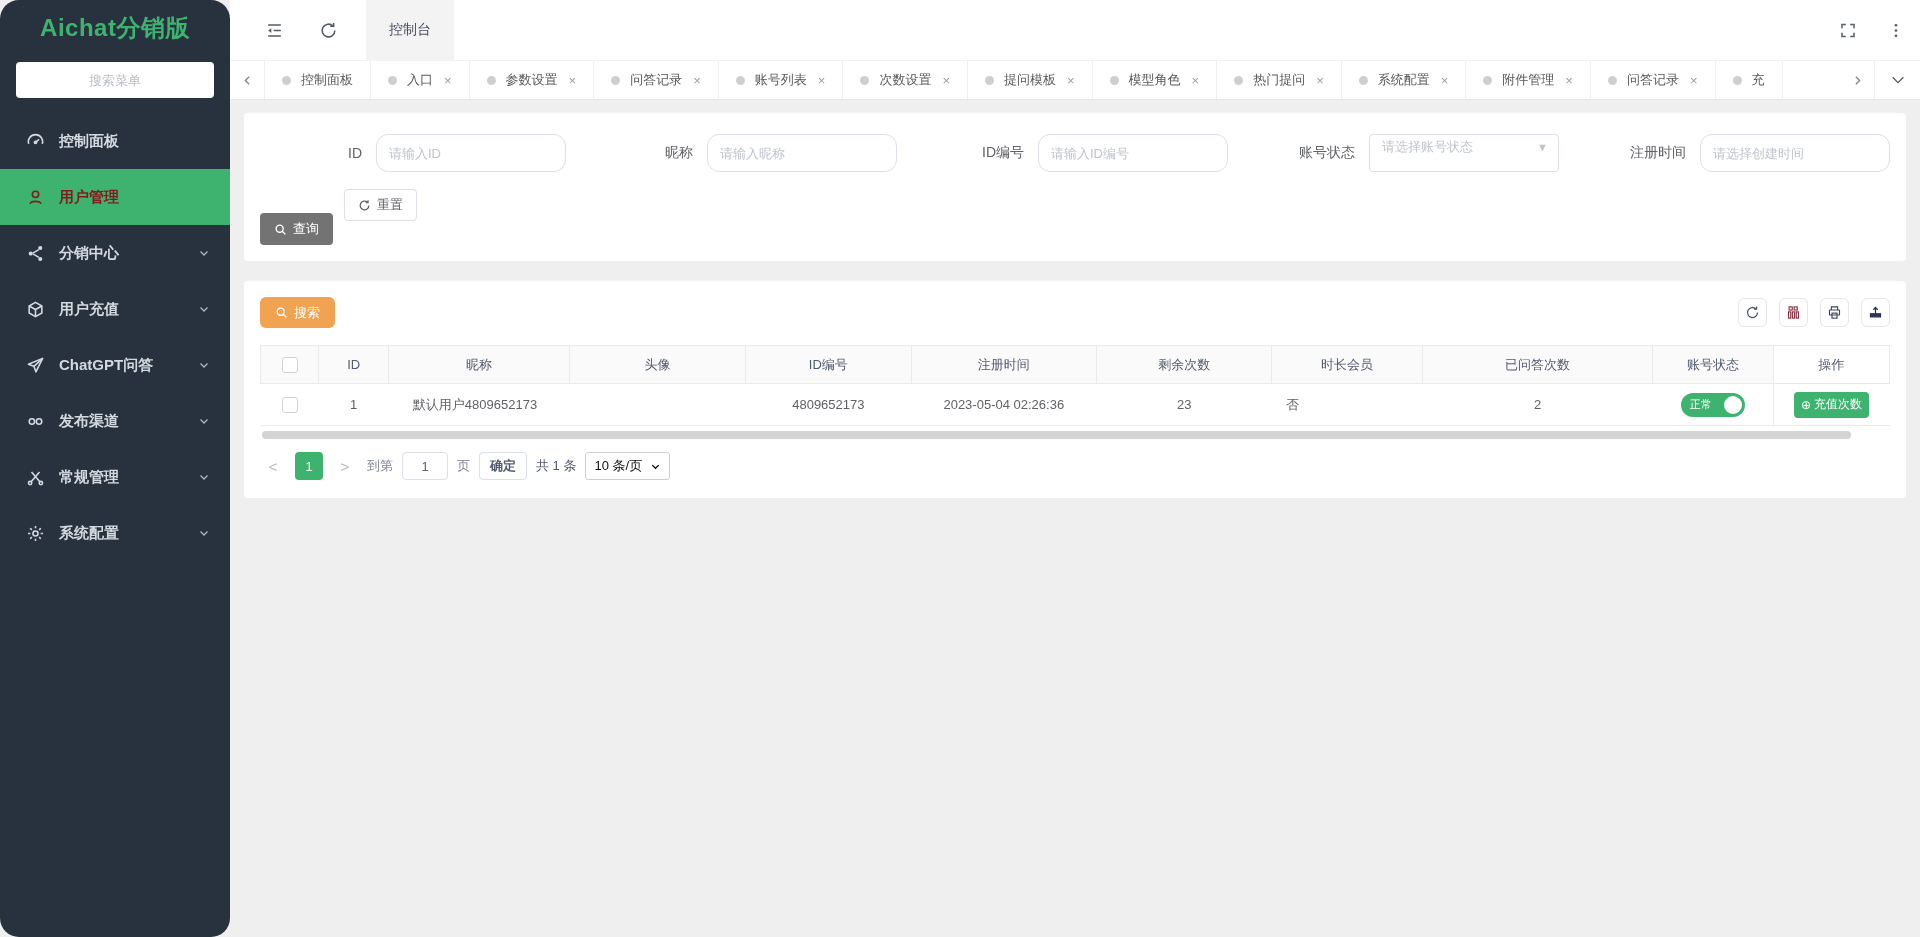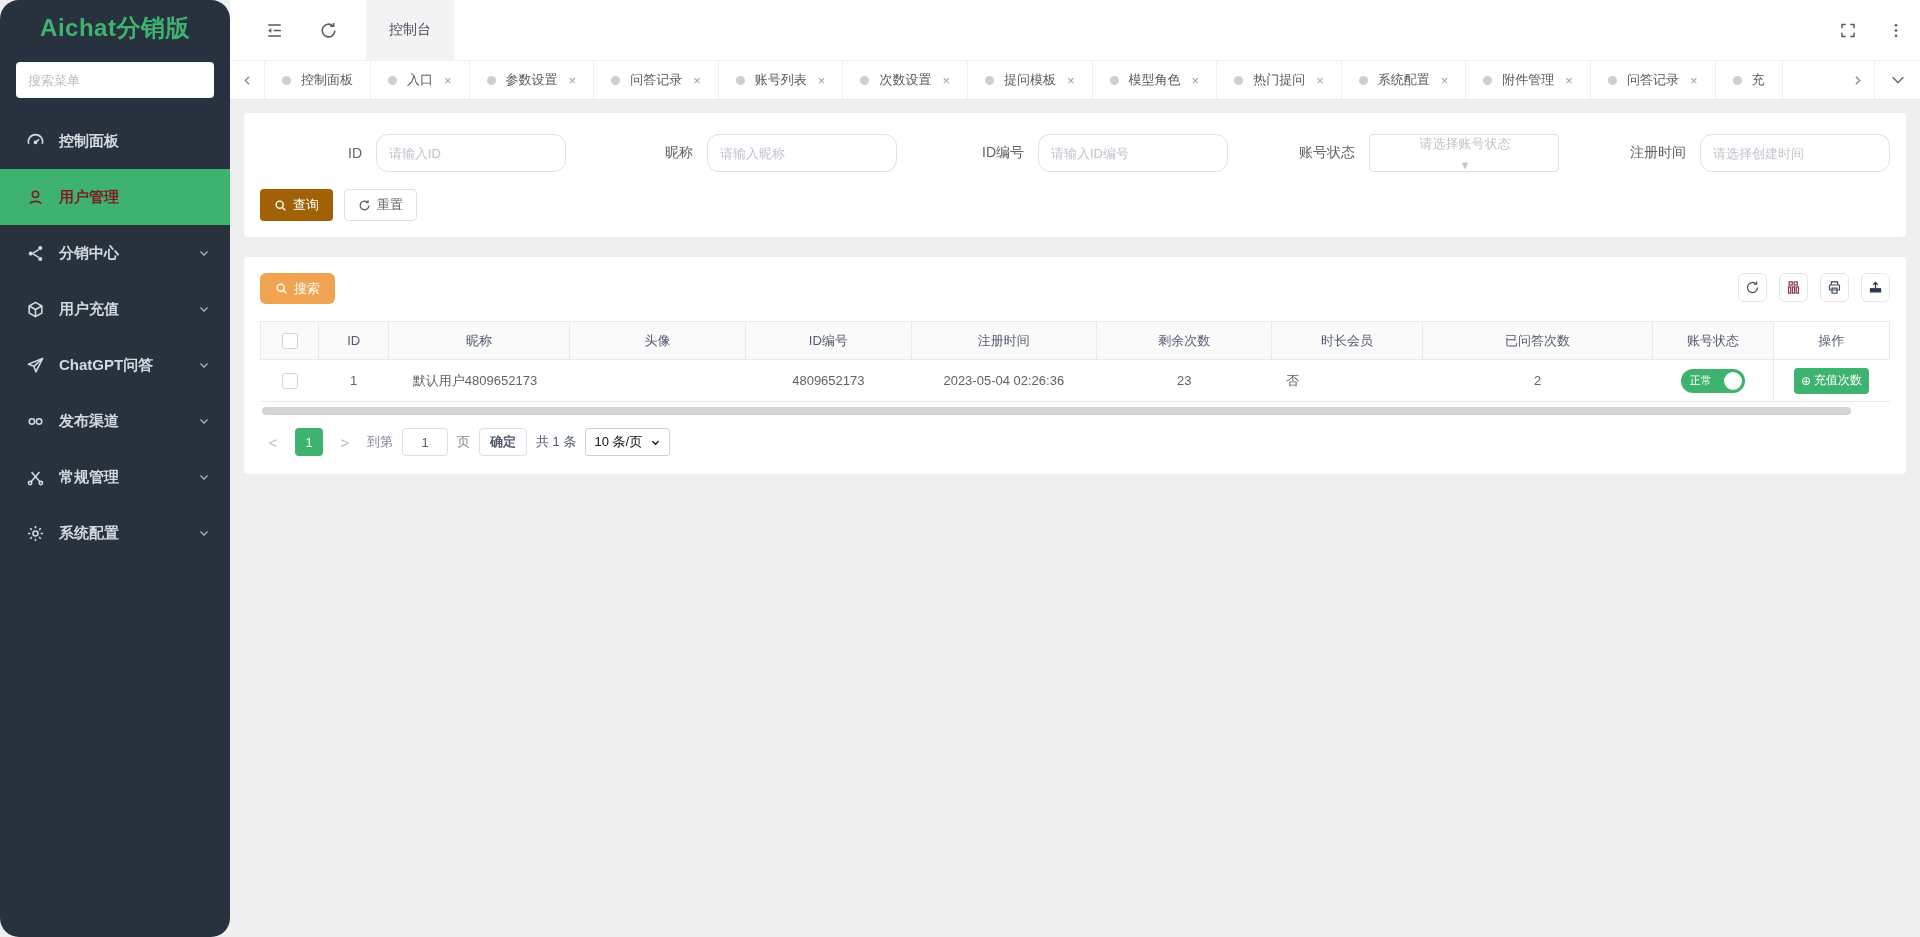--- a/index.html
+++ b/index.html
@@ -7,21 +7,21 @@
     font-family:"Liberation Sans","DejaVu Sans",sans-serif; }
   .app { display:flex; width:1920px; height:937px; }
 
   
   .sidebar { width:230px; height:100%; background:#28323e; flex:0 0 230px;border-radius:19px; }
   .logo { height:56px; display:flex; align-items:center; justify-content:center;
     color:#3eb370; font-size:24px; font-weight:bold; letter-spacing:.5px; }
   .menu-search { margin:6px 16px 0; }
   .menu-search input { width:100%; height:36px; border:none; border-radius:4px;
     padding:0 12px; font-size:13px; outline:none; color:#333;
-    font-family:"Liberation Sans","DejaVu Sans",sans-serif; }
+    font-family:"Liberation Sans","DejaVu Sans",sans-serif;text-align:center; }
   .menu-search input::placeholder { color:#b9bec4; }
   .side-nav { margin-top:15px; }
   .menu-item { height:56px; display:flex; align-items:center; padding:0 20px 0 26px;
     color:#d4d9df; font-size:15px; font-weight:bold; cursor:pointer; }
   .menu-item .mi-icon { width:19px; height:19px; margin-right:14px; display:inline-flex; }
   .menu-item .mi-icon svg { width:100%; height:100%; }
   .menu-item .mi-label { flex:1; }
   .menu-item .mi-chevron { width:12px; height:12px; color:#aeb6bf; display:inline-flex; }
   .menu-item.active { background:#3eb370; color:#7f1d1d; }
 
@@ -58,34 +58,34 @@
   
   .filter-card { padding:21px 16px 16px; }
   .filter-row { display:flex; justify-content:space-between; }
   .f-group { display:flex; align-items:center; width:306px; }
   .f-group label { flex:1; text-align:right; padding-right:14px; font-size:14px; color:#606266; white-space:nowrap; }
   .f-group input { width:190px; height:38px; border:1px solid #dcdfe6; border-radius:12px;
     padding:0 12px; font-size:13px; color:#606266; outline:none;
     font-family:"Liberation Sans","DejaVu Sans",sans-serif; }
   .f-group input::placeholder { color:#c0c4cc; }
   .fake-select { width:190px; height:38px; border:1px solid #dcdfe6; border-radius:4px;
-    display:flex; align-items:center; padding:0 10px 0 12px; cursor:pointer; background:#fff;flex-direction:column; }
+    display:flex; align-items:center; padding:0 10px 12px 12px; cursor:pointer; background:#fff; }
   .fake-select .ph { flex:1; font-size:13px; color:#c0c4cc; white-space:nowrap; overflow:hidden; }
   .fake-select .caret { color:#c0c4cc; font-size:11px; }
   .btn-row { margin-top:17px; display:flex; gap:11px; }
   .btn { height:32px; border-radius:4px; border:1px solid transparent; font-size:13px;
     display:inline-flex; align-items:center; gap:6px; padding:0 13px; cursor:pointer;
     font-family:"Liberation Sans","DejaVu Sans",sans-serif; }
   .btn svg { width:13px; height:13px; }
-  .btn-green { background:#a16207; color:#fff; }
+  .btn-green { background:#737373; color:#fff;margin-top:24px; }
   .btn-plain { background:#fff; border-color:#dcdfe6; color:#606266; }
 
   
   .table-card { margin-top:20px; padding:16px 16px 18px; }
-  .table-toolbar { display:flex; align-items:flex-start; }
+  .table-toolbar { display:flex; align-items:center; }
   .btn-orange { height:31px; background:#f0a350; color:#fff; border:none; border-radius:6px;
     font-size:13px; display:inline-flex; align-items:center; gap:6px; padding:0 15px; cursor:pointer;
     font-family:"Liberation Sans","DejaVu Sans",sans-serif; }
   .btn-orange svg { width:13px; height:13px; }
   .tt-icons { margin-left:auto; display:flex; gap:12px; }
   .icon-btn { width:29px; height:29px; border:1px solid #e6e6e6; border-radius:6px; background:#fff;
     display:flex; align-items:center; justify-content:center; cursor:pointer; }
   .icon-btn svg { width:15px; height:15px; }
 
   table.grid { width:100%; margin-top:17px; border-collapse:collapse; table-layout:fixed; }

